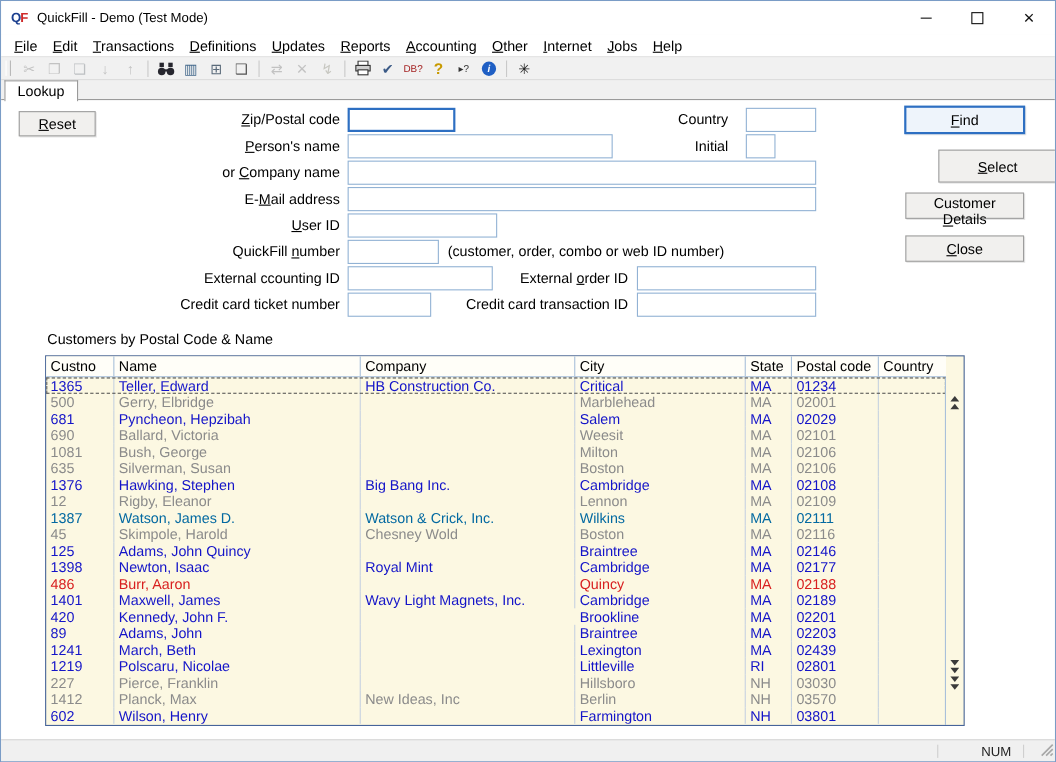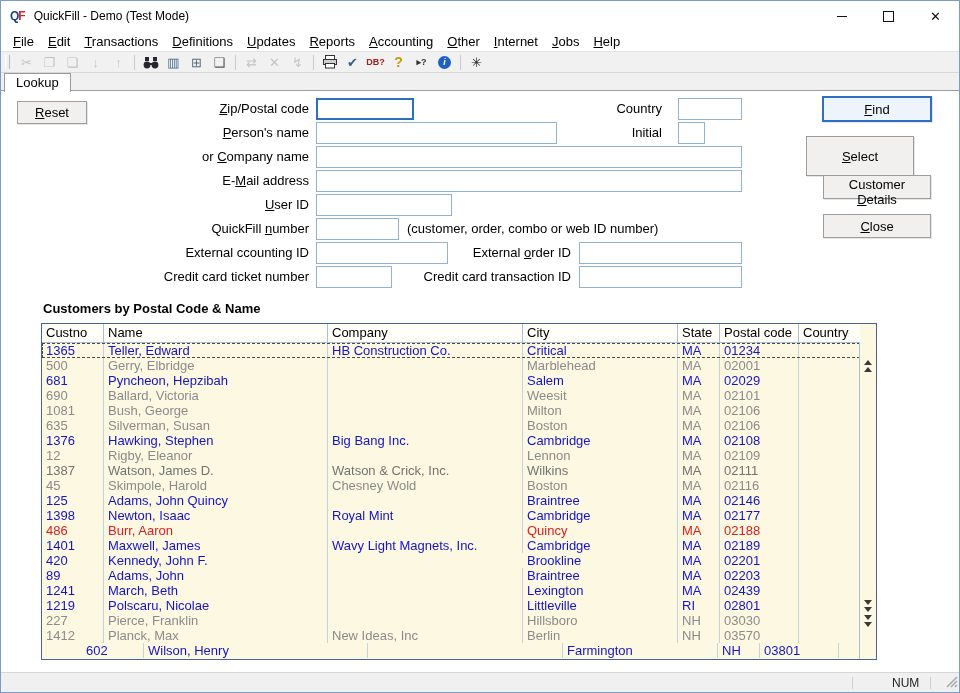--- a/index.html
+++ b/index.html
@@ -22,21 +22,21 @@
   .menu-item{padding:2px 7px;font-size:13px;}
   u{text-decoration:underline;}
 
   
   .toolbar{position:absolute;top:50px;left:0;width:100%;height:22px;background:#f1f1f1;border-top:1px solid #e4e4e4;
            border-bottom:1px solid #d8d8d8;display:flex;align-items:center;padding-left:3px;box-sizing:border-box;}
   .tb-grip{width:3px;height:14px;border-left:1px solid #ffffff;border-right:1px solid #b9b9b9;margin:0 5px 0 1px;}
   .tb-btn{width:23px;height:19px;border:0;background:transparent;display:flex;align-items:center;justify-content:center;
           font-size:13px;padding:0;font-family:inherit;line-height:1;}
   .tb-btn.disabled{opacity:.45;filter:grayscale(.8);}
-  .tb-btn.small{font-size:9px;font-weight:700;}
+  .tb-btn.small{font-size:9px;font-weight:400;}
   .tb-btn.bold{font-weight:700;font-size:14px;}
   .tb-sep{width:1px;height:15px;background:#c9c9c9;margin:0 4px;}
   .circ{width:13px;height:13px;border-radius:50%;color:#fff;font-size:9px;font-weight:700;font-style:italic;
         display:flex;align-items:center;justify-content:center;background:#1f5fc4;}
 
   
   .tabstrip{position:absolute;top:72px;left:0;width:100%;height:18px;background:#f0f0f0;}
   .pane{position:absolute;top:89px;left:0;right:0;bottom:20px;background:#ffffff;border-top:1px solid #9a9a9a;}
   .tab{position:absolute;left:3px;top:72px;height:18px;padding:0 11px;background:#ffffff;border:1px solid #9a9a9a;
        border-bottom:0;font-size:13px;line-height:18px;z-index:2;}
@@ -45,21 +45,21 @@
   .flabel{position:absolute;height:22px;line-height:22px;text-align:right;font-size:13px;z-index:3;white-space:nowrap;}
   .tin{position:absolute;height:22px;border:1px solid #92b2d4;background:#fff;font-size:13px;padding:0 3px;
        font-family:inherit;box-sizing:border-box;z-index:3;}
   .tin.focus{border:2px solid #2d6fc2;}
   .fnote{position:absolute;height:22px;line-height:22px;font-size:13px;z-index:3;white-space:nowrap;}
   .btn{position:absolute;background:#f1f0ee;border:1px solid #9d9d9d;font-size:13px;font-family:inherit;z-index:3;
        box-shadow:1px 1px 0 rgba(0,0,0,.10);color:#000;}
   .btn.default{border:2px solid #2d6fc2;background:#eef4fb;}
 
   
-  .section-heading{position:absolute;left:42px;top:300px;font-weight:700;font-size:13px;z-index:3;}
+  .section-heading{position:absolute;left:42px;top:300px;font-weight:400;font-size:13px;z-index:3;}
   .grid{position:absolute;left:40px;top:322px;width:836px;height:337px;background:#fcf8e2;border:1px solid #46649a;
         box-sizing:border-box;z-index:3;}
   .grid-header{position:absolute;top:0;left:0;right:16px;height:18px;background:#fffef8;border-bottom:1px solid #a9c0da;display:flex;}
   .gh-cell{font-size:13px;line-height:17px;padding:0 4px;border-right:1px solid #a9c0da;box-sizing:border-box;
            white-space:nowrap;overflow:hidden;}
   .grid-body{position:absolute;top:19px;left:0;right:16px;bottom:0;overflow:hidden;}
   .grid-row{display:flex;height:15px;}
   .gr-cell{font-size:13px;line-height:15px;padding:0 4px;border-right:1px solid #c6d2e0;box-sizing:border-box;
            white-space:nowrap;overflow:hidden;}
   .c0{width:62px}.c1{width:224px}.c2{width:195px}.c3{width:155px}.c4{width:42px}.c5{width:79px}
@@ -192,21 +192,21 @@
   <div class="flabel" style="left:430px;top:241px;width:140px">External <u>o</u>rder ID</div>
   <input class="tin" style="left: 578px; top: 241px; width: 163px;" value="">
 
   <div class="flabel" style="left:40px;top:265px;width:268px">Credit card ticket number</div>
   <input class="tin" style="left: 315px; top: 265px; width: 76px;" value="">
   <div class="flabel" style="left:400px;top:265px;width:170px">Credit card transaction ID</div>
   <input class="tin" style="left: 578px; top: 265px; width: 163px;" value="">
 
   <button class="btn" style="left:16px;top:100px;width:70px;height:23px"><u>R</u>eset</button>
   <button class="btn default" style="left:821px;top:95px;width:110px;height:26px"><u>F</u>ind</button>
-  <button class="btn" style="left:805px;top:135px;width:108px;height:40px"><u>S</u>elect</button>
+  <button class="btn" style="left:852px;top:135px;width:108px;height:30px"><u>S</u>elect</button>
   <button class="btn" style="left:822px;top:174px;width:108px;height:24px">Customer <u>D</u>etails</button>
   <button class="btn" style="left:822px;top:213px;width:108px;height:24px"><u>C</u>lose</button>
 
   <div class="section-heading">Customers by Postal Code &amp; Name</div>
   <div class="grid">
     <div class="grid-header" id="grid-header">
         <div class="gh-cell c0">Custno</div>
         <div class="gh-cell c1">Name</div>
         <div class="gh-cell c2">Company</div>
         <div class="gh-cell c3">City</div>
@@ -280,21 +280,21 @@
         </div>
         <div class="grid-row" style="color: rgb(139, 139, 139);">
           <div class="gr-cell c0">12</div>
           <div class="gr-cell c1">Rigby, Eleanor</div>
           <div class="gr-cell c2"></div>
           <div class="gr-cell c3">Lennon</div>
           <div class="gr-cell c4">MA</div>
           <div class="gr-cell c5">02109</div>
           <div class="gr-cell c6"></div>
         </div>
-        <div class="grid-row" style="color: #737373;">
+        <div class="grid-row" style="color: #0369a1;">
           <div class="gr-cell c0">1387</div>
           <div class="gr-cell c1">Watson, James D.</div>
           <div class="gr-cell c2">Watson &amp; Crick, Inc.</div>
           <div class="gr-cell c3">Wilkins</div>
           <div class="gr-cell c4">MA</div>
           <div class="gr-cell c5">02111</div>
           <div class="gr-cell c6"></div>
         </div>
         <div class="grid-row" style="color: rgb(139, 139, 139); justify-content: center;">
           <div class="gr-cell c0">45</div>
@@ -388,21 +388,21 @@
         </div>
         <div class="grid-row" style="color: rgb(139, 139, 139);">
           <div class="gr-cell c0">1412</div>
           <div class="gr-cell c1">Planck, Max</div>
           <div class="gr-cell c2">New Ideas, Inc</div>
           <div class="gr-cell c3">Berlin</div>
           <div class="gr-cell c4">NH</div>
           <div class="gr-cell c5">03570</div>
           <div class="gr-cell c6"></div>
         </div>
-        <div class="grid-row" style="color: rgb(20, 20, 200); margin-left: 40px;">
+        <div class="grid-row" style="color: rgb(20, 20, 200);">
           <div class="gr-cell c0">602</div>
           <div class="gr-cell c1">Wilson, Henry</div>
           <div class="gr-cell c2"></div>
           <div class="gr-cell c3">Farmington</div>
           <div class="gr-cell c4">NH</div>
           <div class="gr-cell c5">03801</div>
           <div class="gr-cell c6"></div>
         </div>
       </div>
     <div class="grid-scroll">

